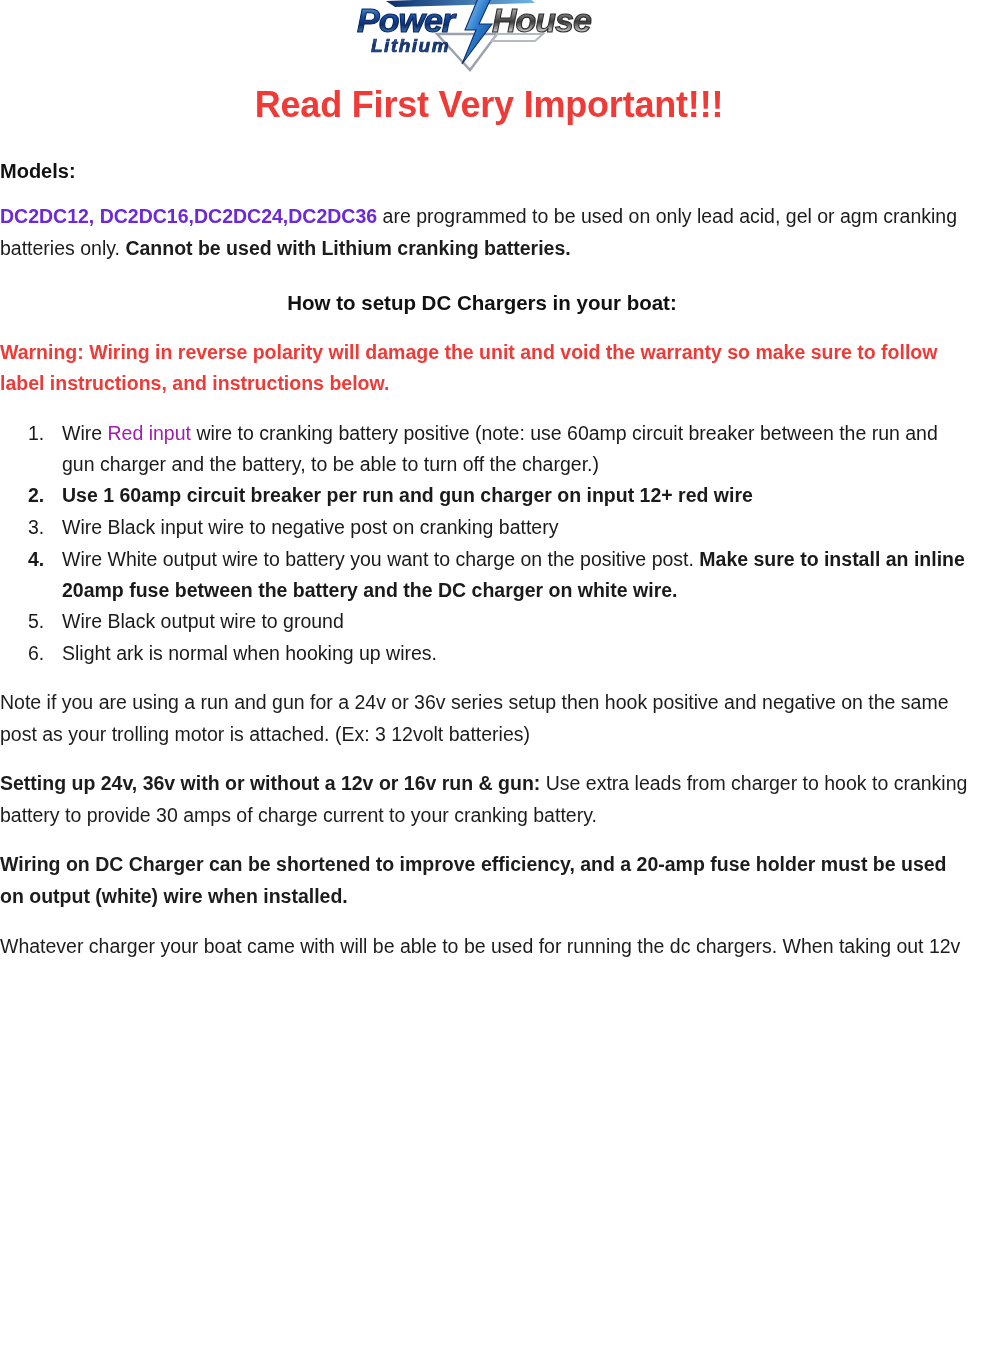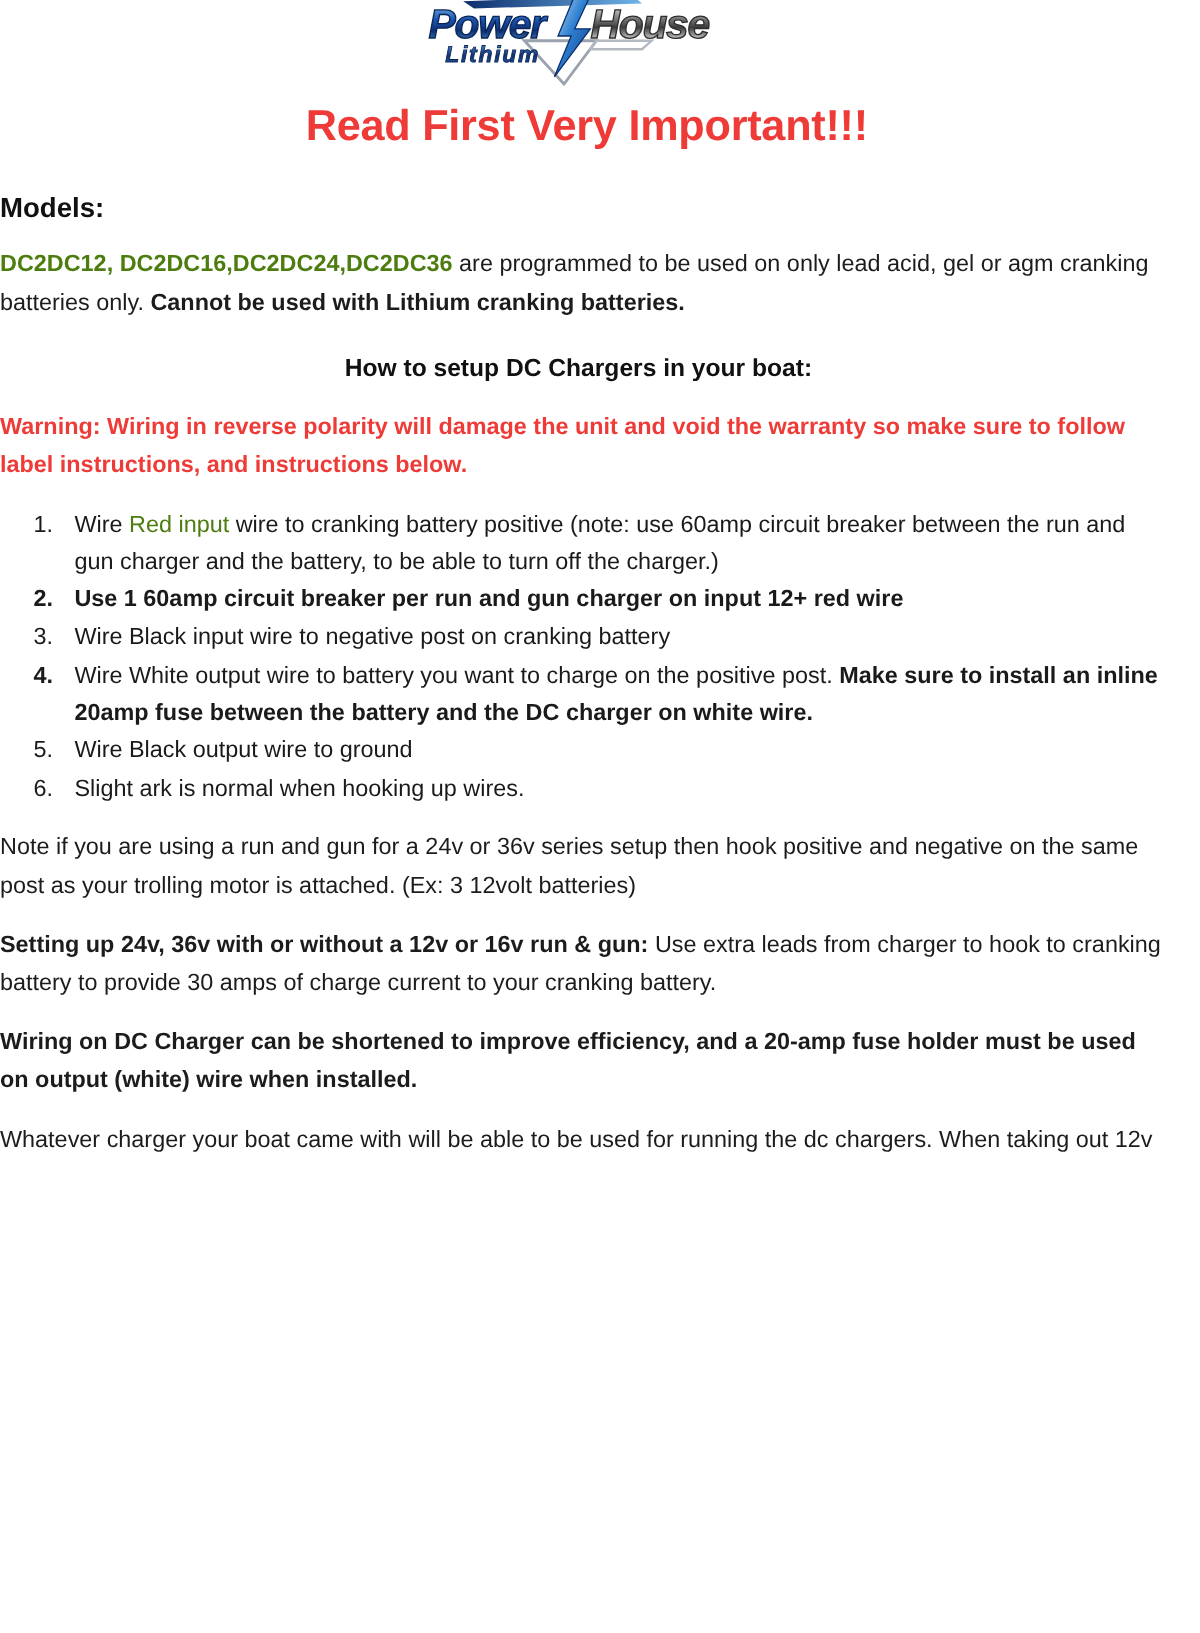--- a/index.html
+++ b/index.html
@@ -47,37 +47,37 @@
   .doc-title {
     text-align: center;
     color: #ef3b37;
     font-size: 36px;
     font-weight: 700;
     letter-spacing: -0.2px;
     margin: 14px 0 0 0;
     line-height: 1.15;
   }
   .models-label {
-    font-size: 23px;
+    font-size: 20px;
     font-weight: 700;
     color: #111;
     margin: 35px 0 0 11px;
   }
   p.body {
     font-size: 19.5px;
     line-height: 1.62;
     margin: 18px 0 0 11px;
     padding-right: 14px;
     color: #1c1c1c;
   }
   .red {
-    color: #4d7c0f;
-    font-weight: 700;
-  }
-  .red-plain { color: #4d7c0f; }
+    color: #6d28d9;
+    font-weight: 700;
+  }
+  .red-plain { color: #a21caf; }
   .b { font-weight: 700; margin-top: 46px; }
   .center-head {
     text-align: center;
     font-size: 20.5px;
     font-weight: 700;
     margin: 26px 0 0 0;
     padding-right: 14px;
     color: #111;
   }
   .warning {

